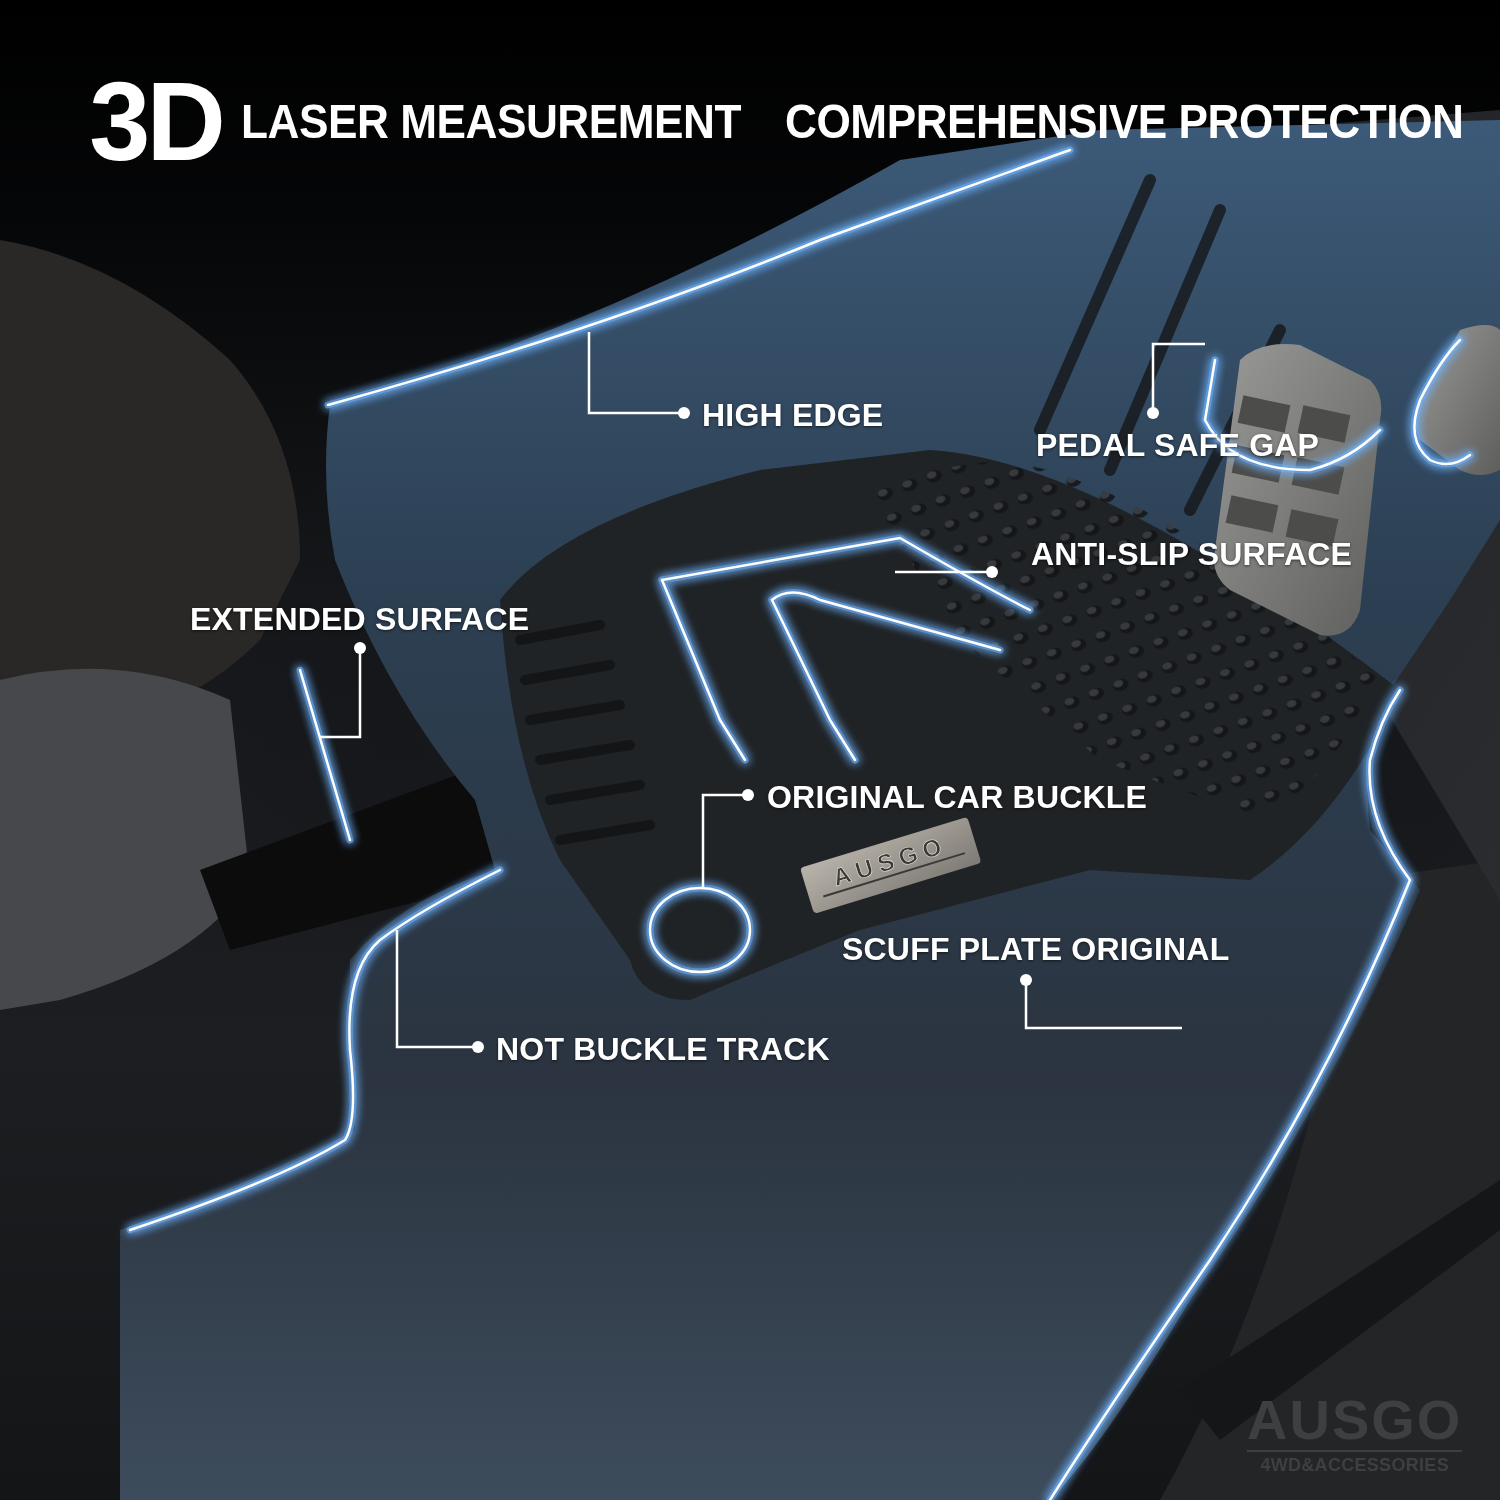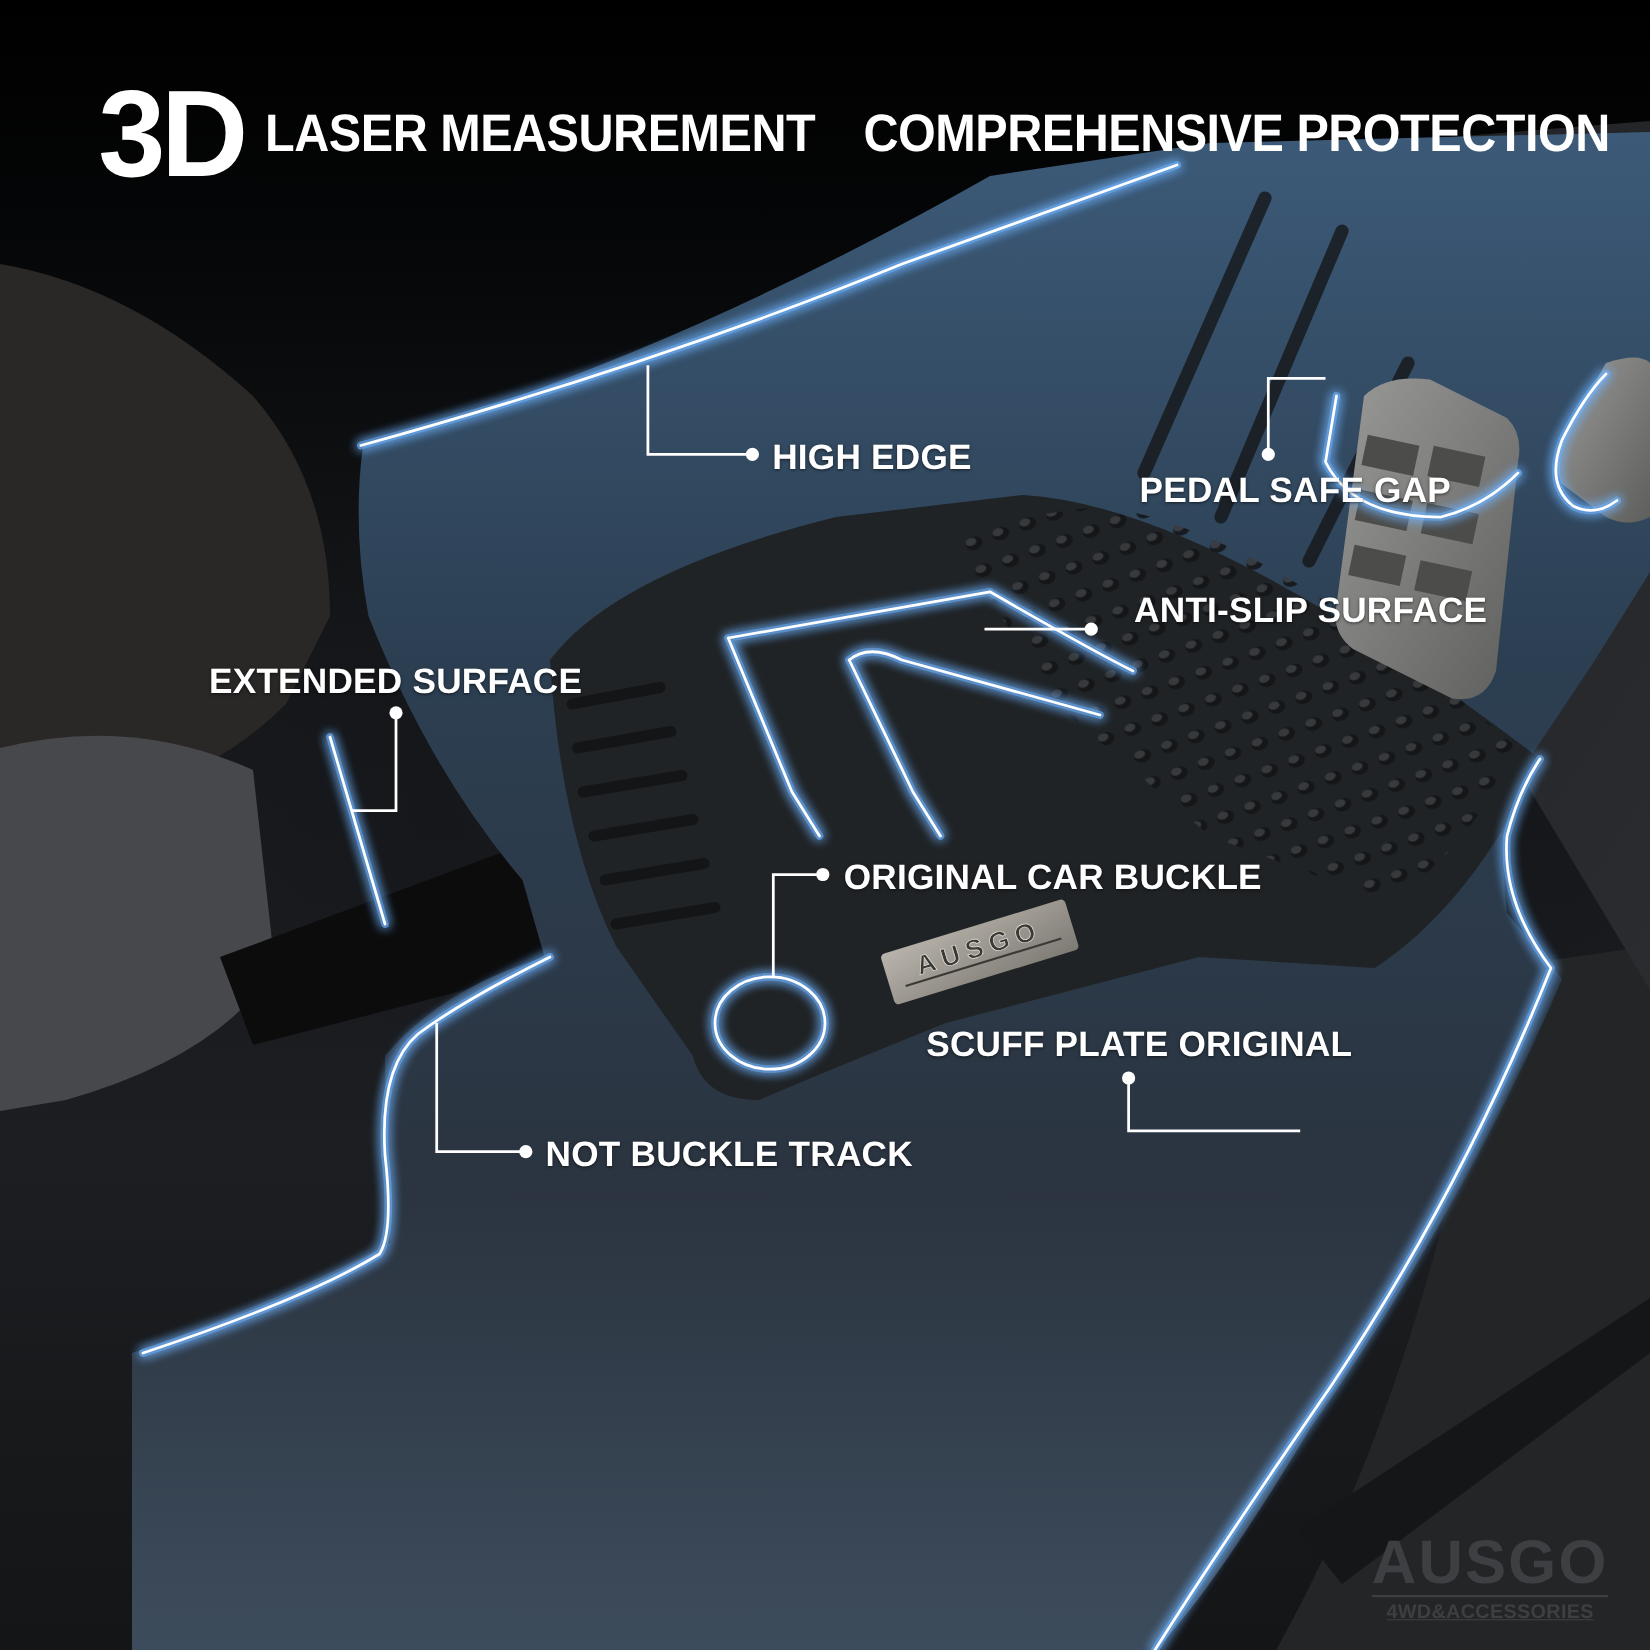--- a/index.html
+++ b/index.html
@@ -11,21 +11,21 @@
   }
   svg.scene { position: absolute; left: 0; top: 0; }
   .headline { position: absolute; left: 88px; top: 66px; display: flex; align-items: center; color: #fff; }
   .big3d { font-family: "Liberation Sans", sans-serif; font-weight: 700; font-size: 112px; letter-spacing: -4px; line-height: 1; transform: scaleX(0.98); }
   .sub { margin-left: 18px; display: flex; flex-direction: row; }
   .sub span { font-weight: 700; font-size: 48px; line-height: 52px; letter-spacing: -0.5px; transform-origin: left; transform: scaleX(0.92); white-space: nowrap; }
   .label { position: absolute; color: #fff; font-weight: 700; font-size: 32px; letter-spacing: 0.2px; white-space: nowrap; text-shadow: 0 1px 3px rgba(0,0,0,0.6); }
   .brand { position: absolute; left: 1247px; top: 1392px; color: #3d3f42; text-align: center; }
   .brand .name { font-weight: 700; font-size: 56px; letter-spacing: 2px; line-height: 56px; display: block; }
   .brand .rule { display: block; height: 2px; background: #3d3f42; margin: 2px 0 3px; }
-  .brand .tag { font-weight: 700; font-size: 18px; letter-spacing: 0.3px; display: block; text-decoration: underline; }
+  .brand .tag { font-weight: 700; font-size: 18px; letter-spacing: 0.3px; display: block; }
 </style>
 </head>
 <body>
 
 <div class="stage">
 
   <svg class="scene" width="1500" height="1500" viewBox="0 0 1500 1500">
     <defs>
       <filter id="glow" x="-20%" y="-20%" width="140%" height="140%">
         <feGaussianBlur stdDeviation="5" result="b"></feGaussianBlur>

